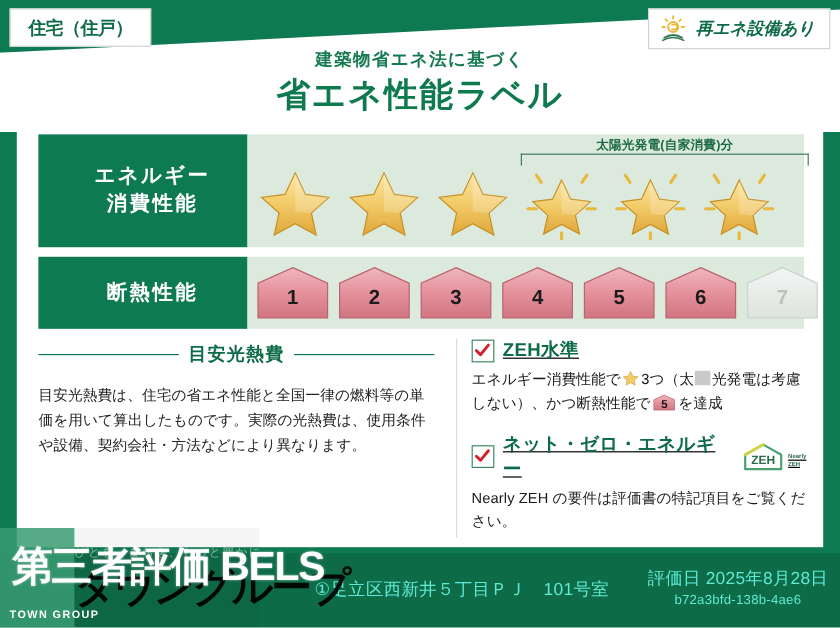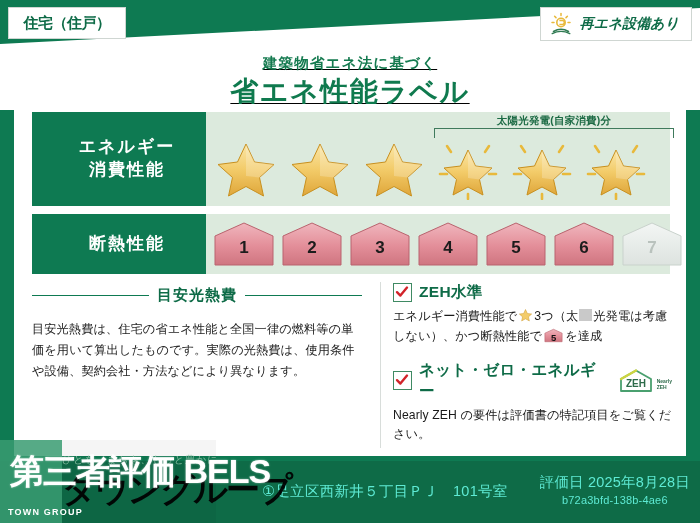--- a/index.html
+++ b/index.html
@@ -68,25 +68,24 @@
     font-size: 14px;
     font-weight: bold;
     color: #0e6b47;
     font-style: italic;
   }
   .sun-icon { width: 24px; height: 24px; display:block; }
 
   
   .title-wrap {
     position: absolute;
-    left: 0; top: 56px;
+    left: 0; top: 43px;
     width: 700px;
     text-align: center;
     pointer-events: none;
-    text-decoration: underline;
   }
   .title-small {
     font-size: 14.5px;
     font-weight: bold;
     color: #147a4f;
     letter-spacing: 1.2px;
     line-height: 1.1;
   }
   .title-big {
     font-size: 28px;
@@ -241,20 +240,21 @@
     color: #222222;
     letter-spacing: 0.1px;
   }
 
   .check-block { margin-bottom: 4px; }
   .check-block + .check-block { margin-top: 13px; }
   .check-row {
     display: flex;
     align-items: center;
     gap: 7px;
+    text-decoration: underline;
   }
   .checkbox {
     width: 17px; height: 17px;
     border: 1px solid #3f8a63;
     background: #ffffff;
     flex: none;
     position: relative;
   }
   .checkbox svg { position:absolute; left:1px; top:1px; width:14px; height:14px; }
   .check-title {

